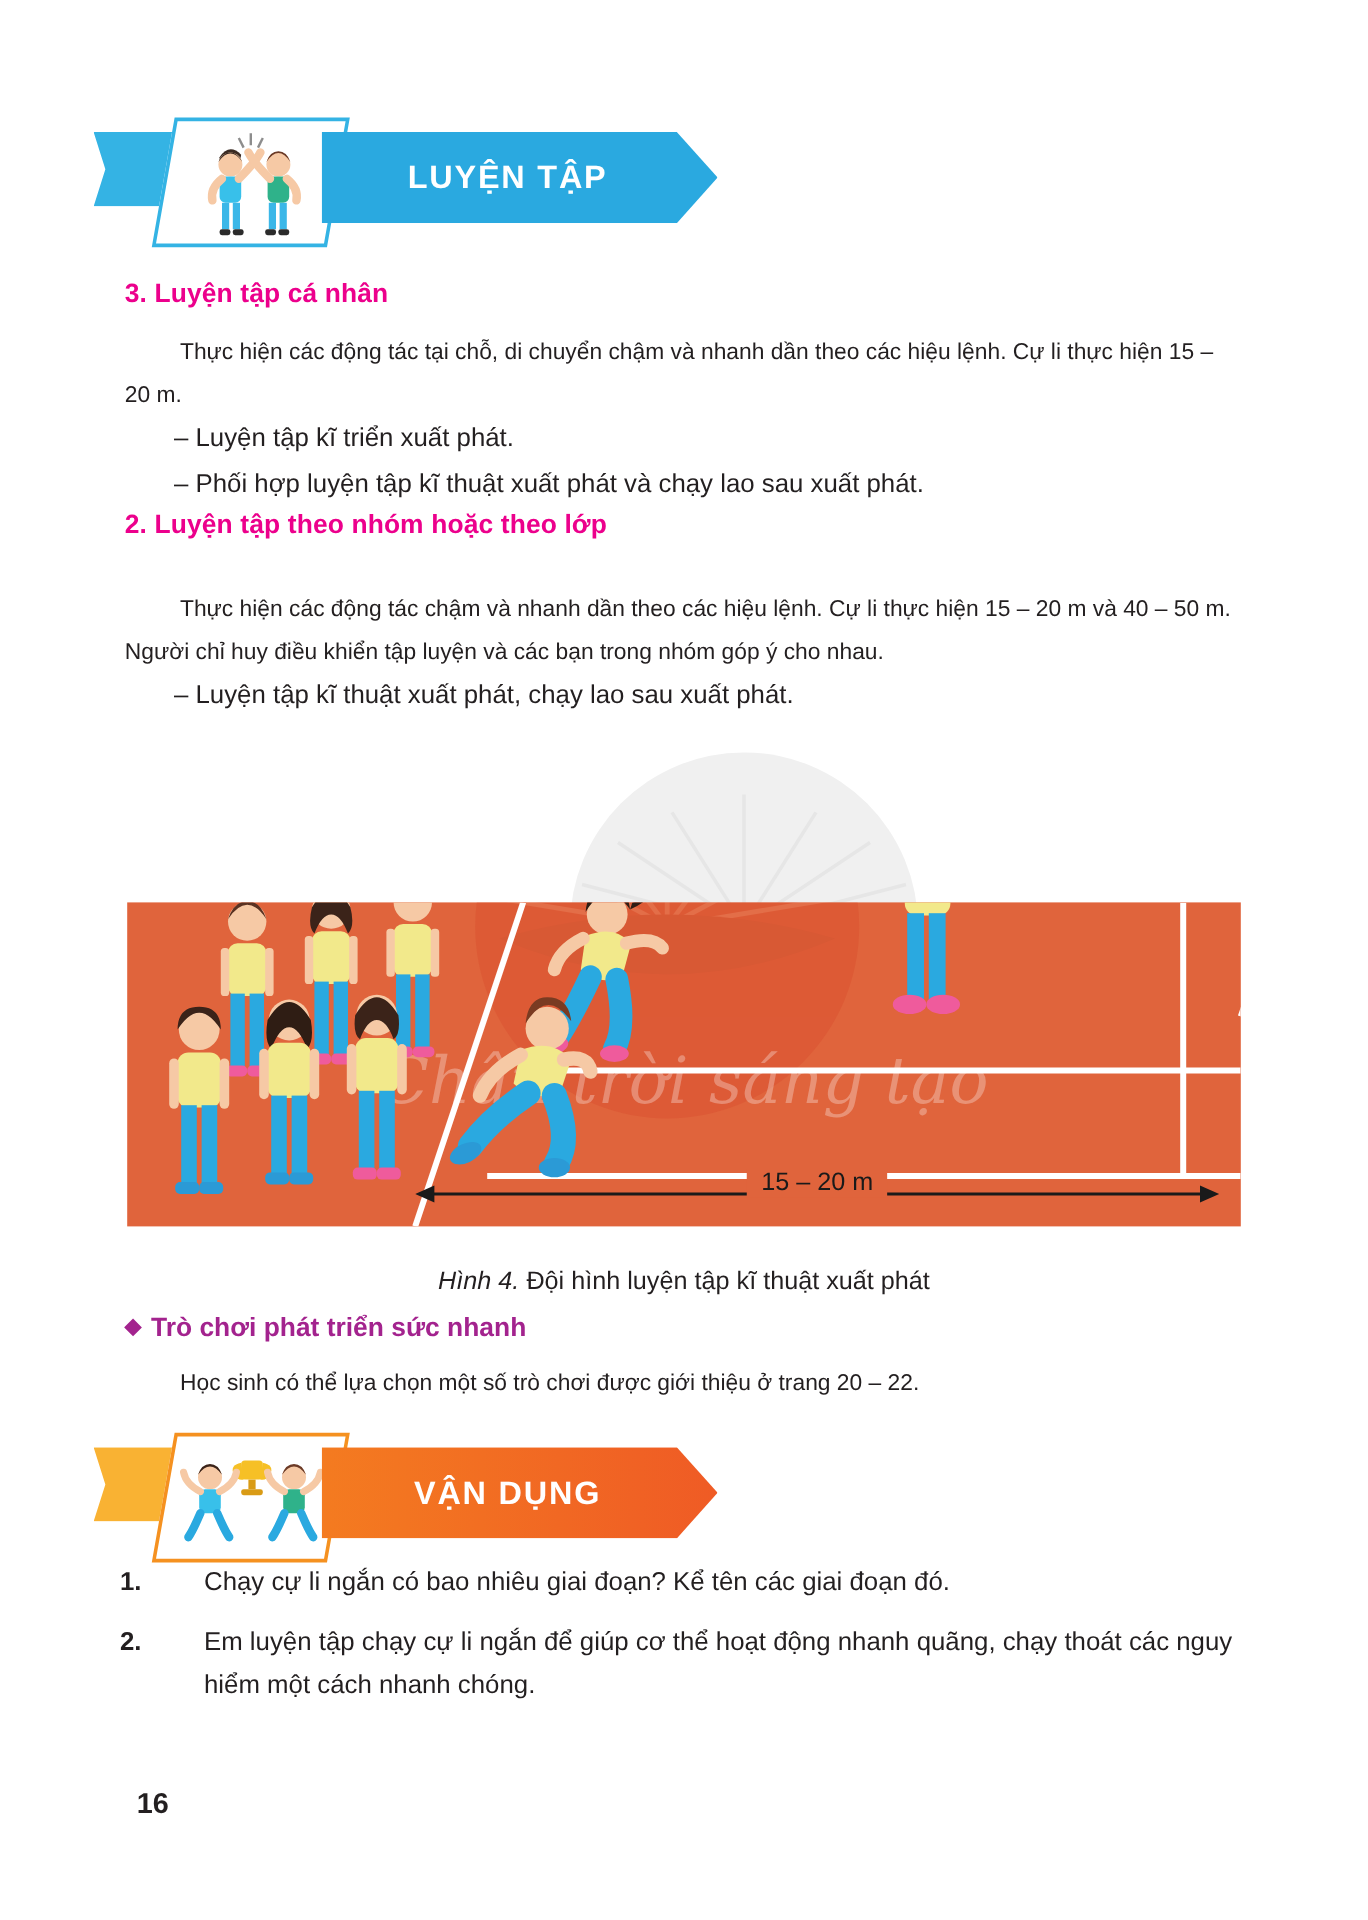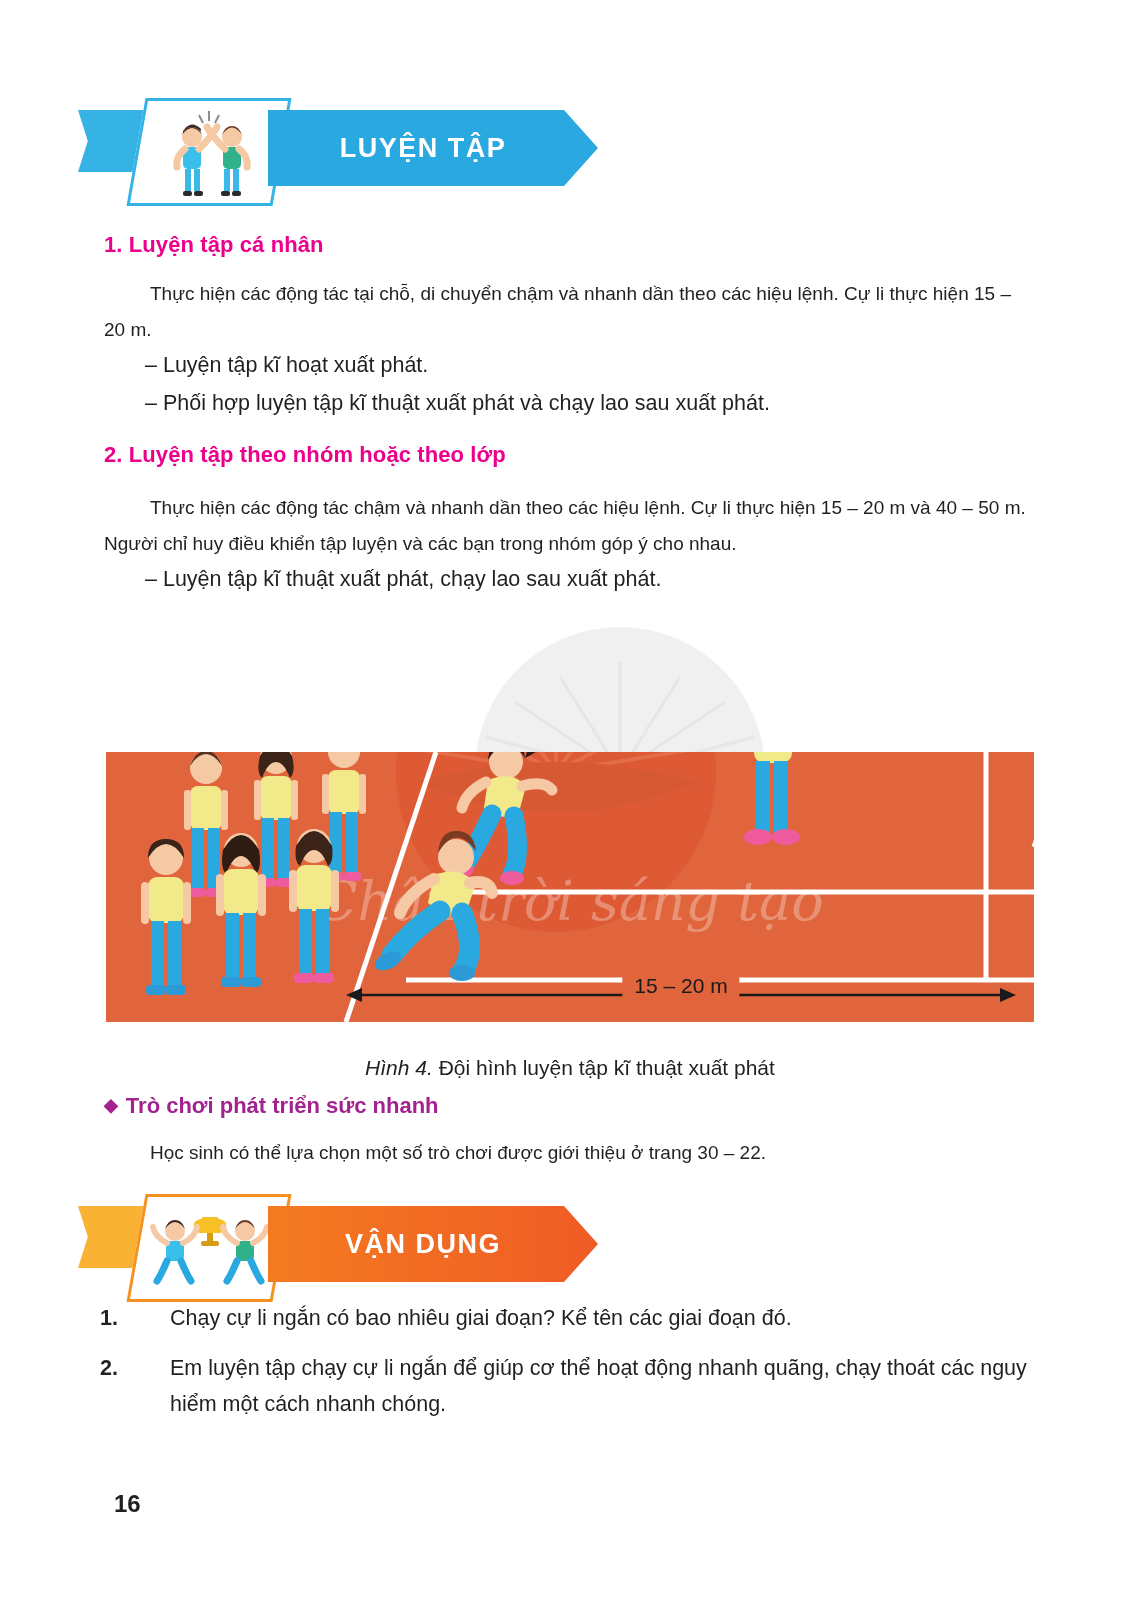--- a/index.html
+++ b/index.html
@@ -221,28 +221,28 @@
             <path d="M100 48 q10 8 8 18" stroke="#f6c9a5" stroke-width="7" fill="none" stroke-linecap="round"></path>
           </g>
         </svg>
       </div>
     </div>
     <div class="banner-arrow">
       <span>LUYỆN TẬP</span>
     </div>
   </div>
 
-  <div class="h-pink" style="left:104px; top:232px;">1. Luyện tập cá nhân</div>
+  <div class="h-pink" style="left:104px; top:232px;">3. Luyện tập cá nhân</div>
 
   <div class="para indent" style="left:104px; top:276px; width:930px;">Thực hiện các động tác tại chỗ, di chuyển chậm và nhanh dần theo các hiệu lệnh. Cự li thực hiện 15 – 20 m.</div>
 
-  <div class="dash" style="left:145px; top:348px; width:890px;">– Luyện tập kĩ hoạt xuất phát.</div>
+  <div class="dash" style="left:145px; top:348px; width:890px;">– Luyện tập kĩ triển xuất phát.</div>
   <div class="dash" style="left:145px; top:386px; width:890px;">– Phối hợp luyện tập kĩ thuật xuất phát và chạy lao sau xuất phát.</div>
 
-  <div class="h-pink" style="left:104px; top:442px;">2. Luyện tập theo nhóm hoặc theo lớp</div>
+  <div class="h-pink" style="left:104px; top:424px;">2. Luyện tập theo nhóm hoặc theo lớp</div>
 
   <div class="para indent" style="left:104px; top:490px; width:935px;">Thực hiện các động tác chậm và nhanh dần theo các hiệu lệnh. Cự li thực hiện 15 – 20 m và 40 – 50 m. Người chỉ huy điều khiển tập luyện và các bạn trong nhóm góp ý cho nhau.</div>
 
   <div class="dash" style="left:145px; top:562px; width:890px;">– Luyện tập kĩ thuật xuất phát, chạy lao sau xuất phát.</div>
 
   <svg style="position:absolute; left:430px; top:622px; width:380px; height:200px;" viewBox="0 0 380 200">
     <g fill="#f0f0f0">
       <circle cx="190" cy="150" r="145"></circle>
     </g>
     <g stroke="#e6e6e6" stroke-width="3">
@@ -414,21 +414,21 @@
   </div>
 
   <div class="fig-caption">
     <em>Hình 4.</em>
     <span>Đội hình luyện tập kĩ thuật xuất phát</span>
   </div>
 
   <div class="h-purple" style="left:104px; top:1093px;">
     <span class="diamond">◆</span><span>Trò chơi phát triển sức nhanh</span>
   </div>
-  <div class="para indent" style="left:104px; top:1135px; width:930px;">Học sinh có thể lựa chọn một số trò chơi được giới thiệu ở trang 30 – 22.</div>
+  <div class="para indent" style="left:104px; top:1135px; width:930px;">Học sinh có thể lựa chọn một số trò chơi được giới thiệu ở trang 20 – 22.</div>
 
   <div class="banner" style="left:78px; top:1188px; width:540px;">
     <div class="banner-tail orange"></div>
     <div class="banner-pic orange">
       <div class="banner-pic-inner">
         <svg width="140" height="102" viewBox="0 0 140 102">
 
           <g>
             <rect x="62" y="20" width="18" height="16" rx="3" fill="#f6c026"></rect>
             <path d="M62 22 q-10 2 -6 10 q3 5 8 4z" fill="#f6c026"></path>

